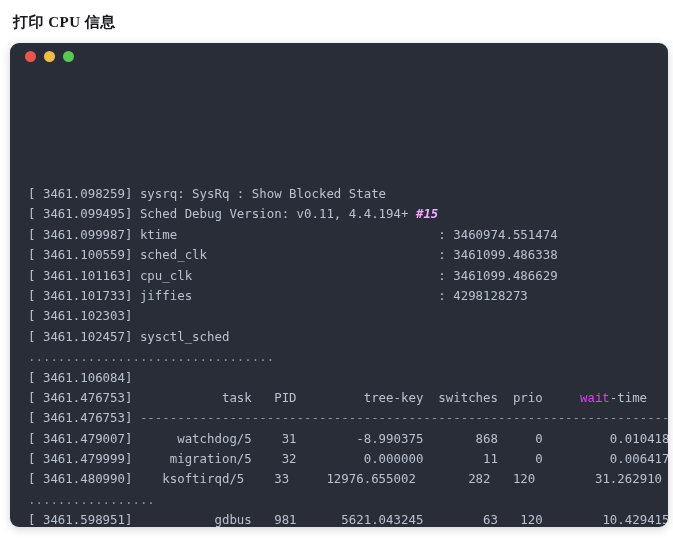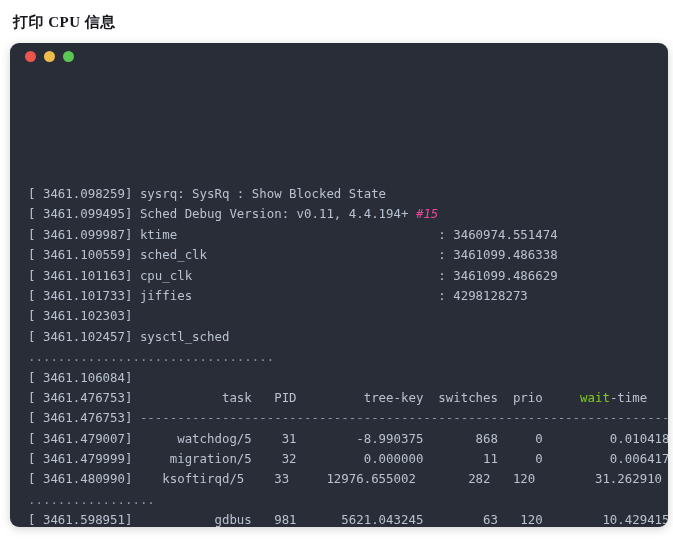--- a/index.html
+++ b/index.html
@@ -63,23 +63,23 @@
     white-space: pre;
     overflow: hidden;
     height: 445px;
   }
 
   .line {
     white-space: pre;
     height: 20.4px;
     overflow: hidden;
   }
-  .c-dim     { color: #ec4899; font-style: italic; }
+  .c-dim     { color: #f0abfc; font-style: italic; font-weight: bold; }
   .c-text    { color: #b9c2d0; }
-  .c-accent  { color: #84cc16; }
+  .c-accent  { color: #d946ef; font-family: Liberation Mono, monospace; }
   .c-dash    { color: #8b94a6; }
   .c-dots    { color: #8b94a6; }
 </style>
 </head>
 <body>
 
 <div class="page-title">打印 CPU 信息</div>
 
 <div class="terminal-shell">
 

